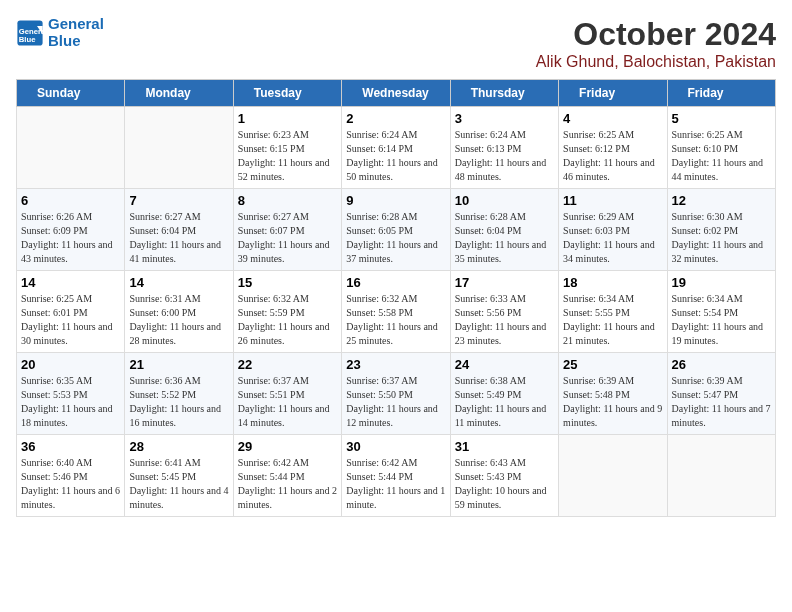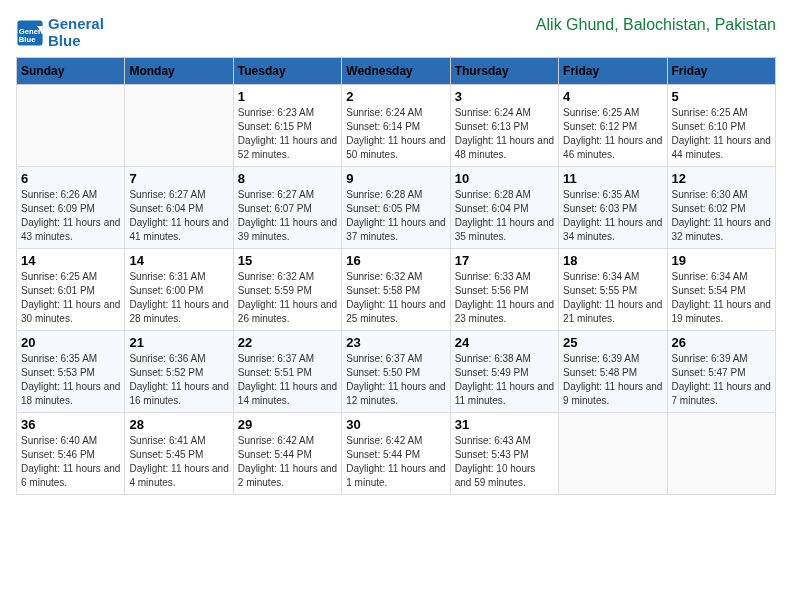--- a/index.html
+++ b/index.html
@@ -28,31 +28,31 @@
     .title-block {
       text-align: right;
     }
     .month-title {
       font-size: 32px;
       font-weight: bold;
       color: #333;
     }
     .subtitle {
       font-size: 16px;
-      color: #15803d;
+      color: #7f1d1d;
     }
     table {
       width: 100%;
       border-collapse: collapse;
       font-size: 11px;
     }
     th {
       background-color: #2a6db5;
-      color: #000000;
-      padding: 6px 4px;
+      color: #ffffff;
+      padding: 6px 20px;
       text-align: left;
       font-size: 12px;
       border: 1px solid #ccc;
     }
     td {
       border: 1px solid #ddd;
       vertical-align: top;
       padding: 4px;
       height: 80px;
       width: calc(100% / 7);
@@ -64,20 +64,21 @@
     .day-num {
       font-weight: bold;
       font-size: 13px;
       display: block;
       margin-bottom: 2px;
     }
     .day-info {
       font-size: 10px;
       line-height: 1.4;
       color: #333;
+      font-family: Liberation Serif, serif;
     }
     tr:nth-child(even) td:not(.empty) {
       background: #f5f8fc;
     }
   </style>
 </head>
 <body>
 
 <div class="header">
   <div class="logo">
@@ -88,20 +89,21 @@
       <text x="4" y="33" font-size="11" fill="white" font-weight="bold" font-family="Arial">Blue</text>
     </svg>
     <div>
       <div style="font-size:15px;font-weight:bold;color:#333;line-height:1.1;">
         <span style="color:#1a6bb5;">General</span>
       </div>
       <div style="font-size:15px;font-weight:bold;color:#1a6bb5;line-height:1.1;">Blue</div>
     </div>
   </div>
   <div class="title-block">
+    <div class="month-title">October 2024</div>
     <div class="subtitle">Alik Ghund, Balochistan, Pakistan</div>
   </div>
 </div>
 
 <table>
   <thead>
     <tr>
     <th>Sunday</th>
         <th>Monday</th>
         <th>Tuesday</th>
@@ -172,21 +174,21 @@
 Daylight: 11 hours and 37 minutes.</div>
         </td>
         <td>
           <span class="day-num">10</span>
           <div class="day-info">Sunrise: 6:28 AM
 Sunset: 6:04 PM
 Daylight: 11 hours and 35 minutes.</div>
         </td>
         <td>
           <span class="day-num">11</span>
-          <div class="day-info">Sunrise: 6:35 AM
+          <div class="day-info">Sunrise: 6:29 AM
 Sunset: 6:03 PM
 Daylight: 11 hours and 34 minutes.</div>
         </td>
         <td>
           <span class="day-num">12</span>
           <div class="day-info">Sunrise: 6:30 AM
 Sunset: 6:02 PM
 Daylight: 11 hours and 32 minutes.</div>
         </td>
       </tr>

